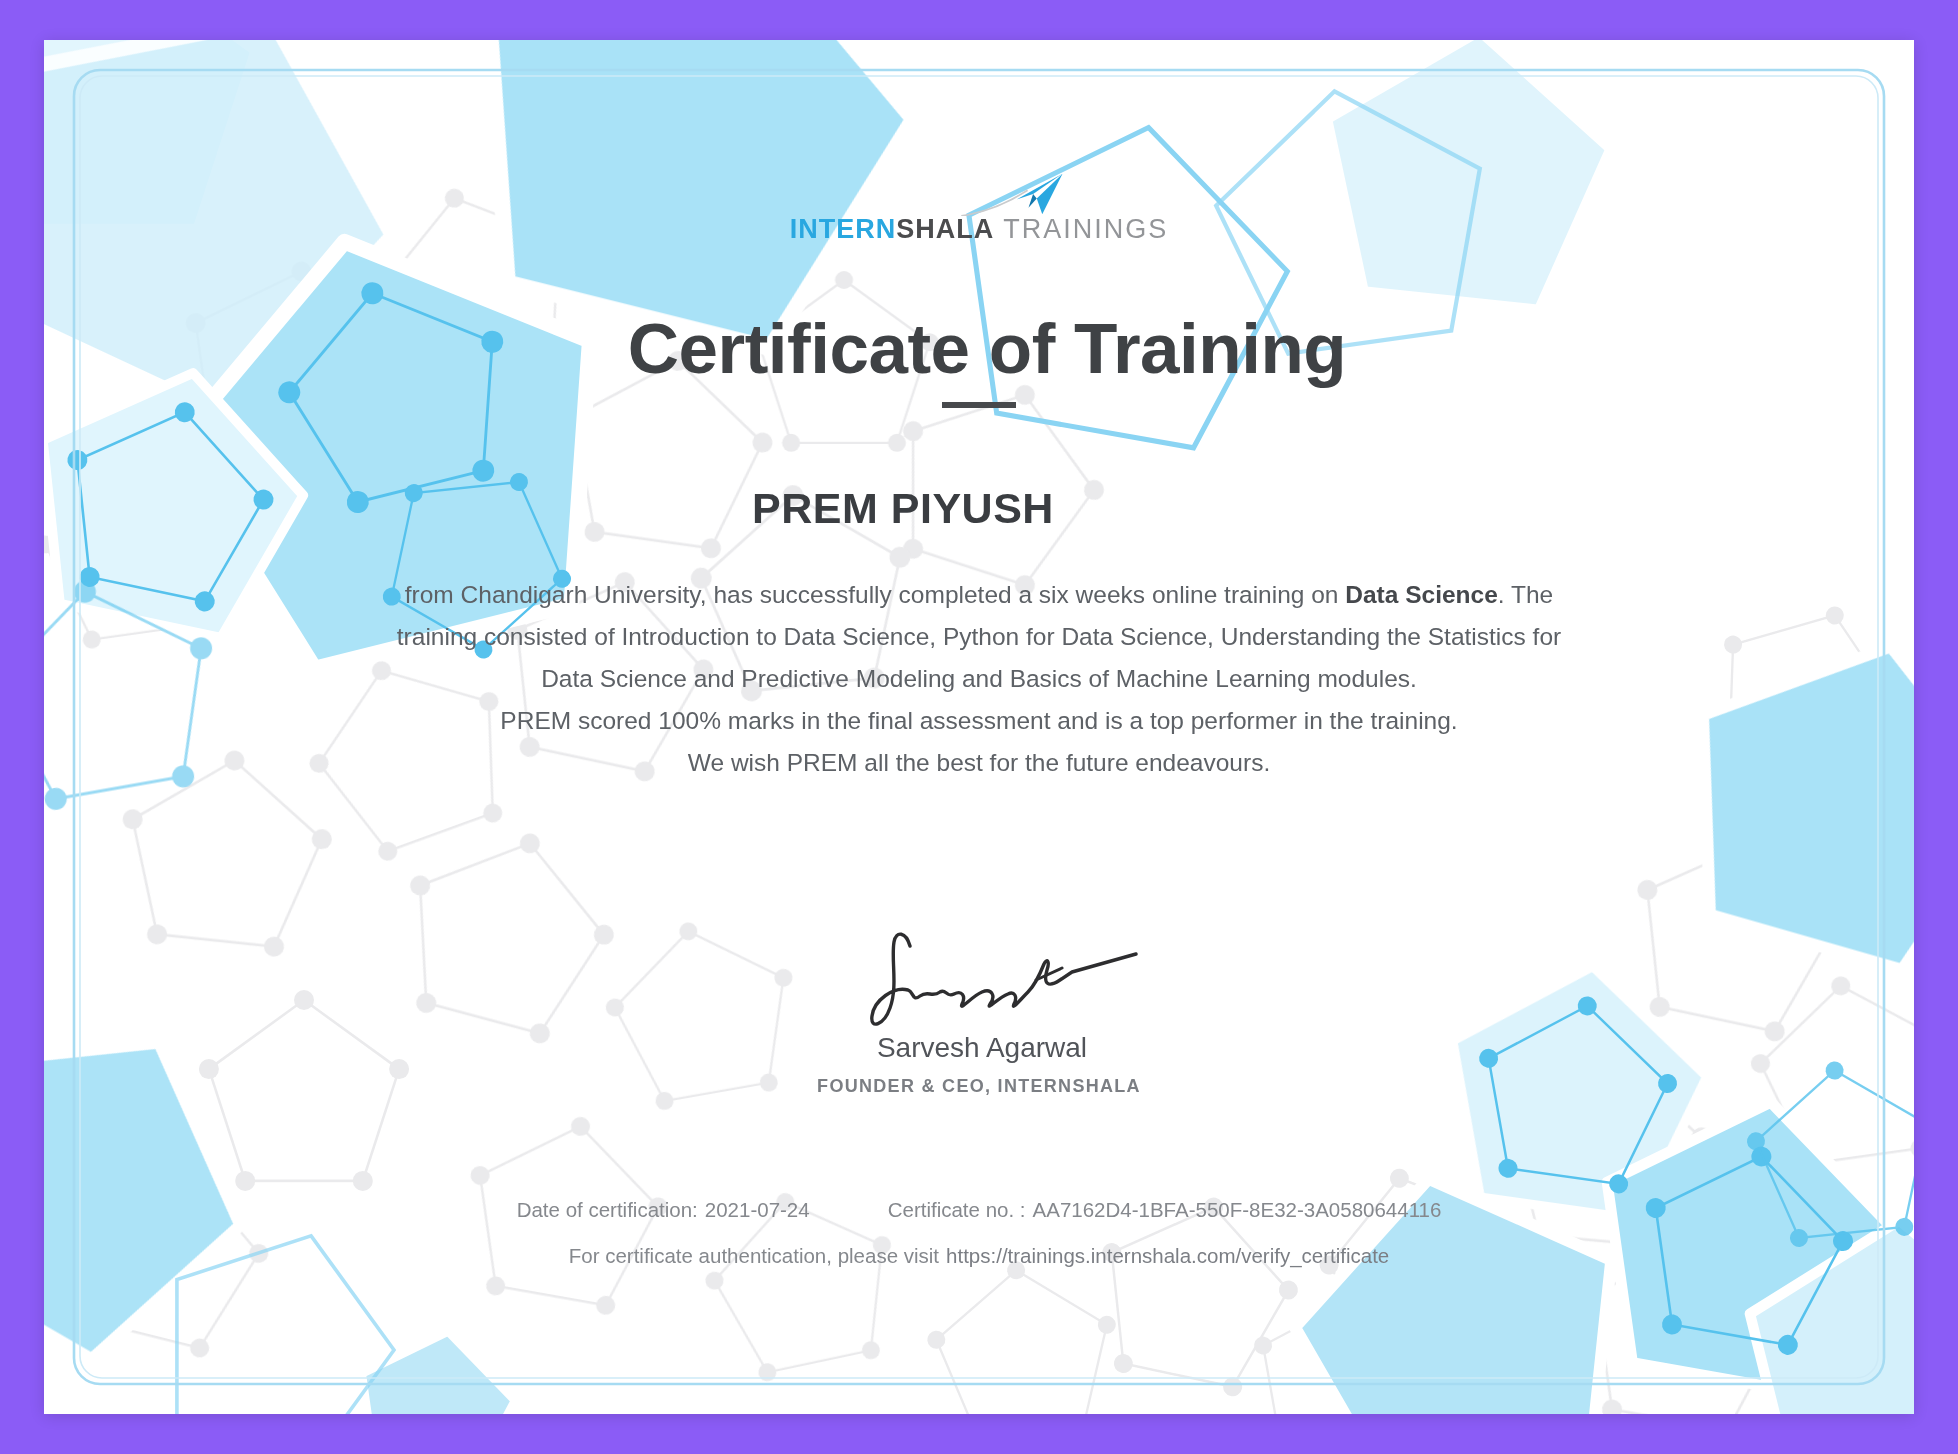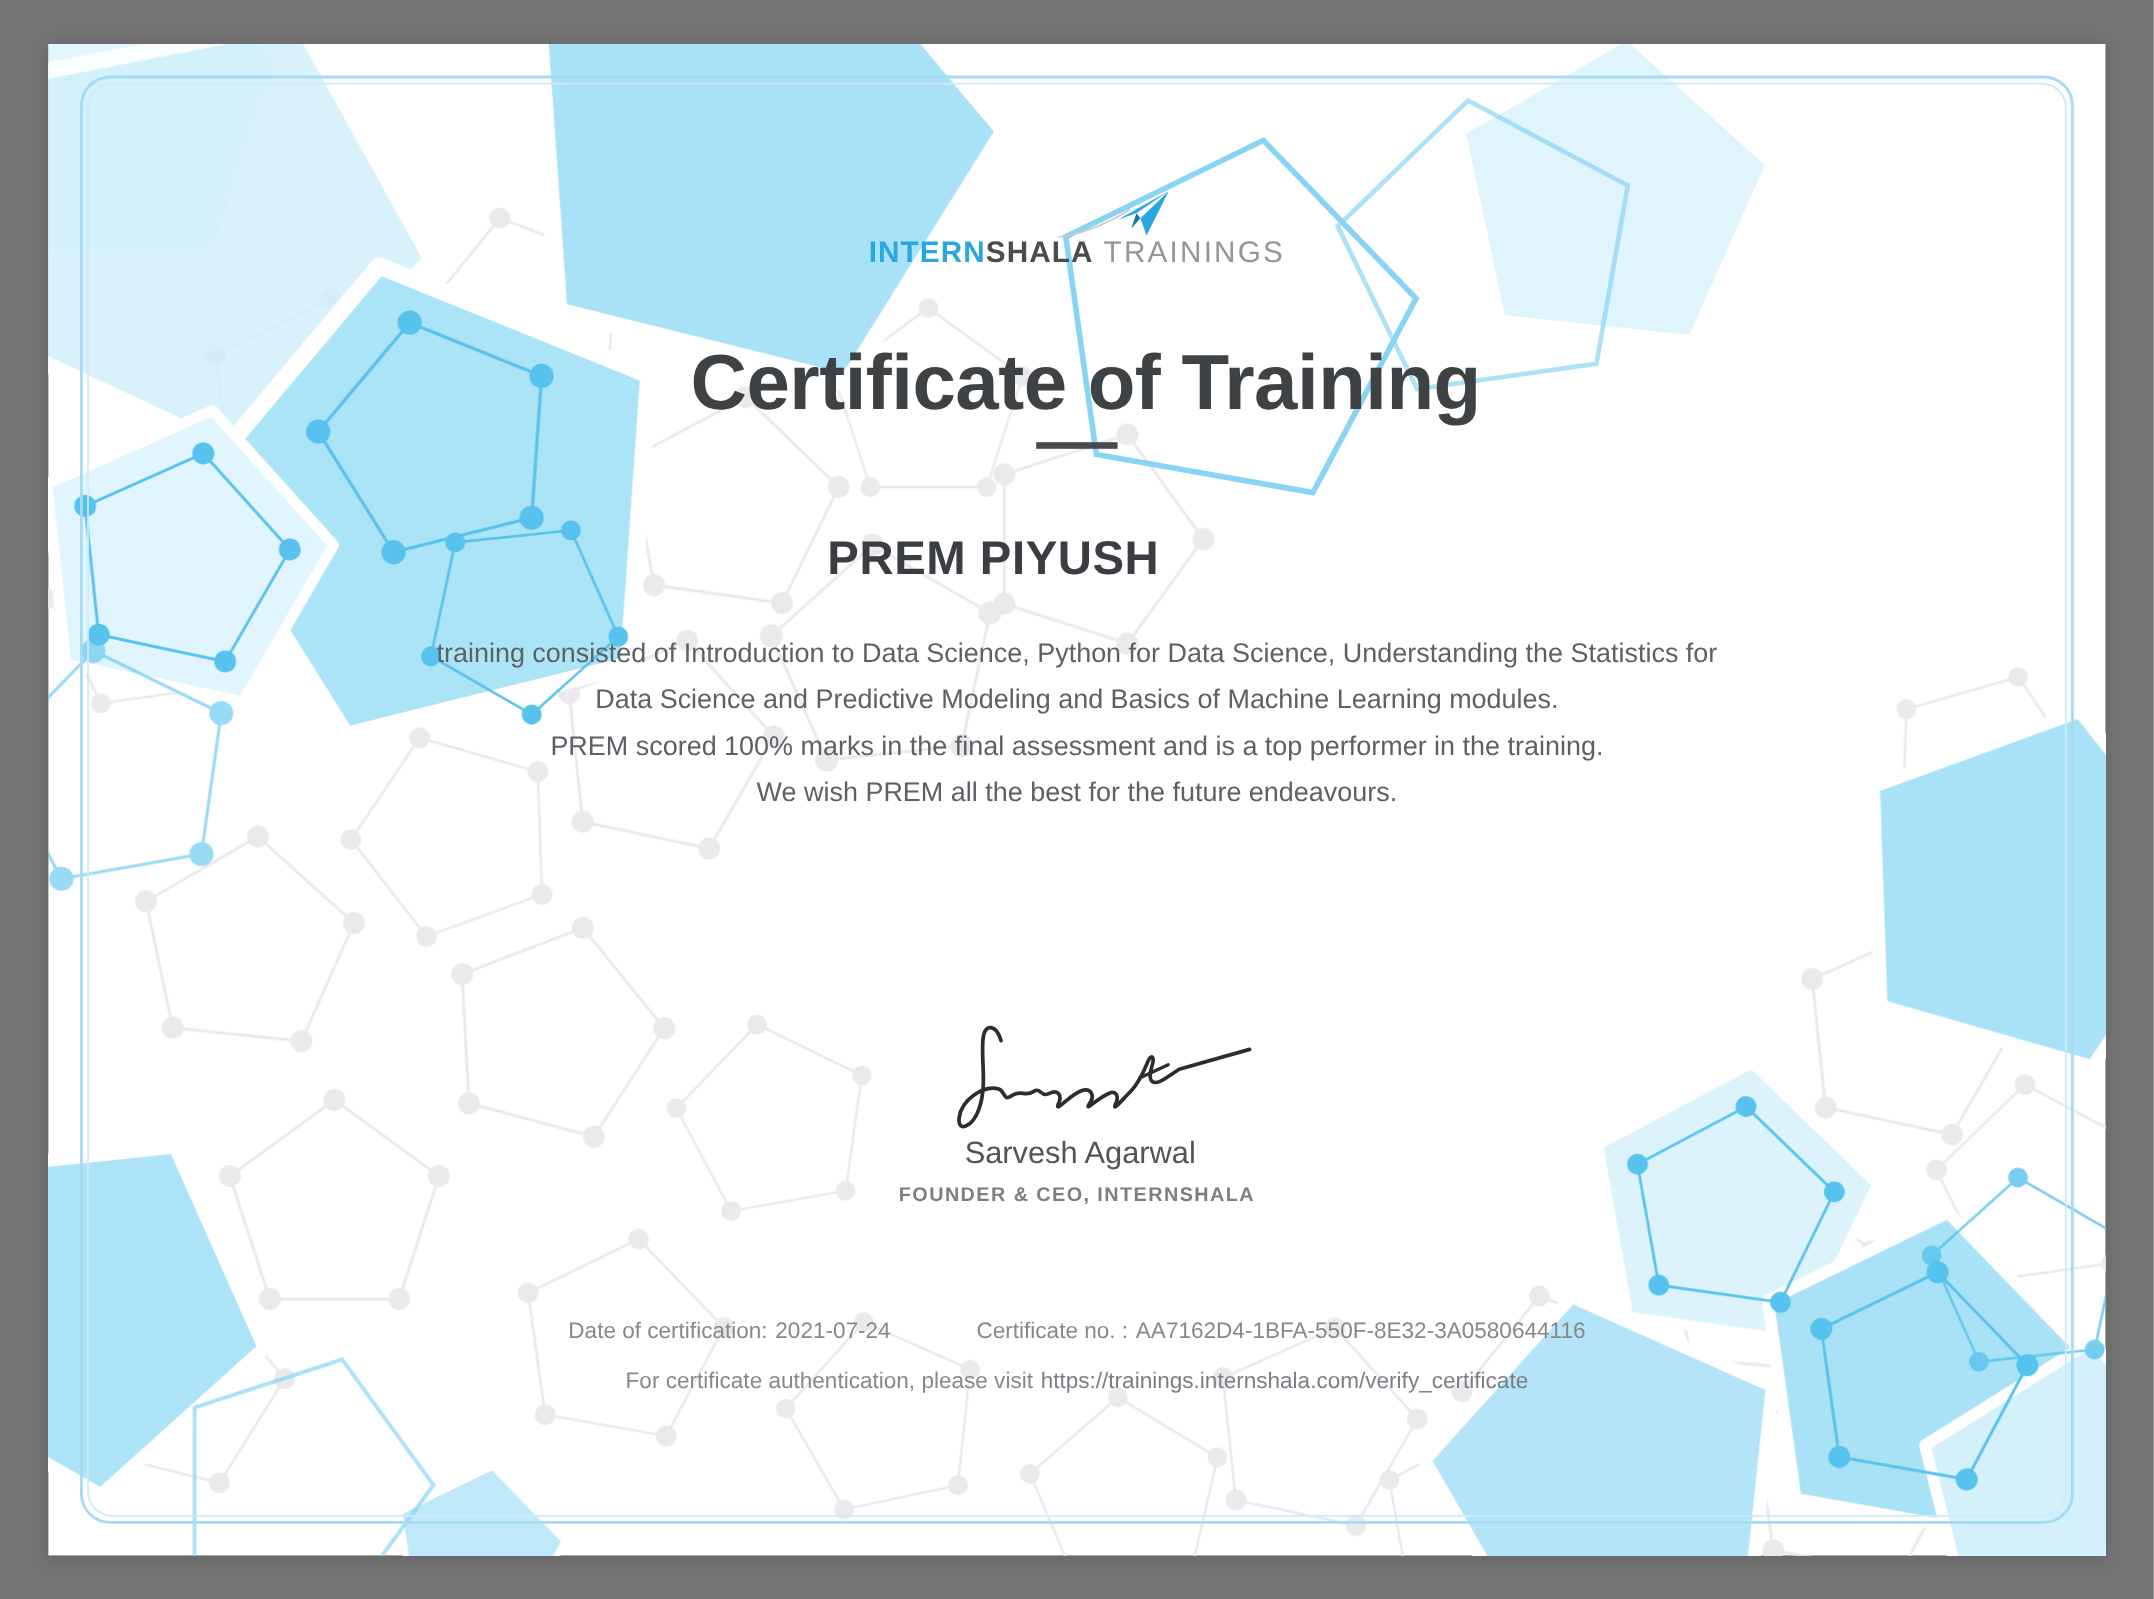--- a/index.html
+++ b/index.html
@@ -1,16 +1,16 @@
 <!DOCTYPE html>
 <html><head>
 <meta charset="utf-8">
 <style>
   html,body{margin:0;padding:0;background:#f5f5f6;font-family:"Liberation Sans","DejaVu Sans",sans-serif;}
-  .viewport{position:relative;width:1958px;height:1454px;background:#737373;overflow:hidden;}
+  .viewport{position:relative;width:1958px;height:1454px;background:#8b5cf6;overflow:hidden;}
   .page{
     position:absolute;left:44px;top:40px;width:1870px;height:1374px;
     background:#ffffff;overflow:hidden;
     box-shadow:0 2px 14px rgba(0,0,0,.14);
   }
   .decor-svg{position:absolute;left:0;top:0;width:1870px;height:1374px;}
   .content{position:absolute;left:0;top:0;width:1870px;height:1374px;}
 
   
   .logo{position:absolute;left:0;top:132px;width:1870px;text-align:center;}
@@ -150,20 +150,21 @@
           </div>
         </div>
       </div>
 
       <div class="title">Certificate of Training</div>
       <div class="divider"></div>
 
       <div class="recipient">PREM PIYUSH</div>
 
       <div class="body-text">
+        <div><span>from Chandigarh University, has successfully completed a six weeks online training on </span><b>Data Science</b><span>. The</span></div>
         <div>training consisted of Introduction to Data Science, Python for Data Science, Understanding the Statistics for</div>
         <div>Data Science and Predictive Modeling and Basics of Machine Learning modules.</div>
         <div>PREM scored 100% marks in the final assessment and is a top performer in the training.</div>
         <div>We wish PREM all the best for the future endeavours.</div>
       </div>
 
       <svg class="signature" width="330" height="105" viewBox="0 0 330 105" xmlns="http://www.w3.org/2000/svg">
         <path d="M 96,18 C 92,4 82,2 80,14 C 77,32 84,58 76,80 C 70,97 56,102 58,88 C 60,72 80,58 94,62
                  C 100,64 98,74 106,68 C 114,62 118,70 126,64 C 132,60 132,70 140,66 C 148,62 152,68 148,76
                  C 145,84 158,68 168,64 C 178,60 182,68 176,76 C 172,83 184,70 194,66

